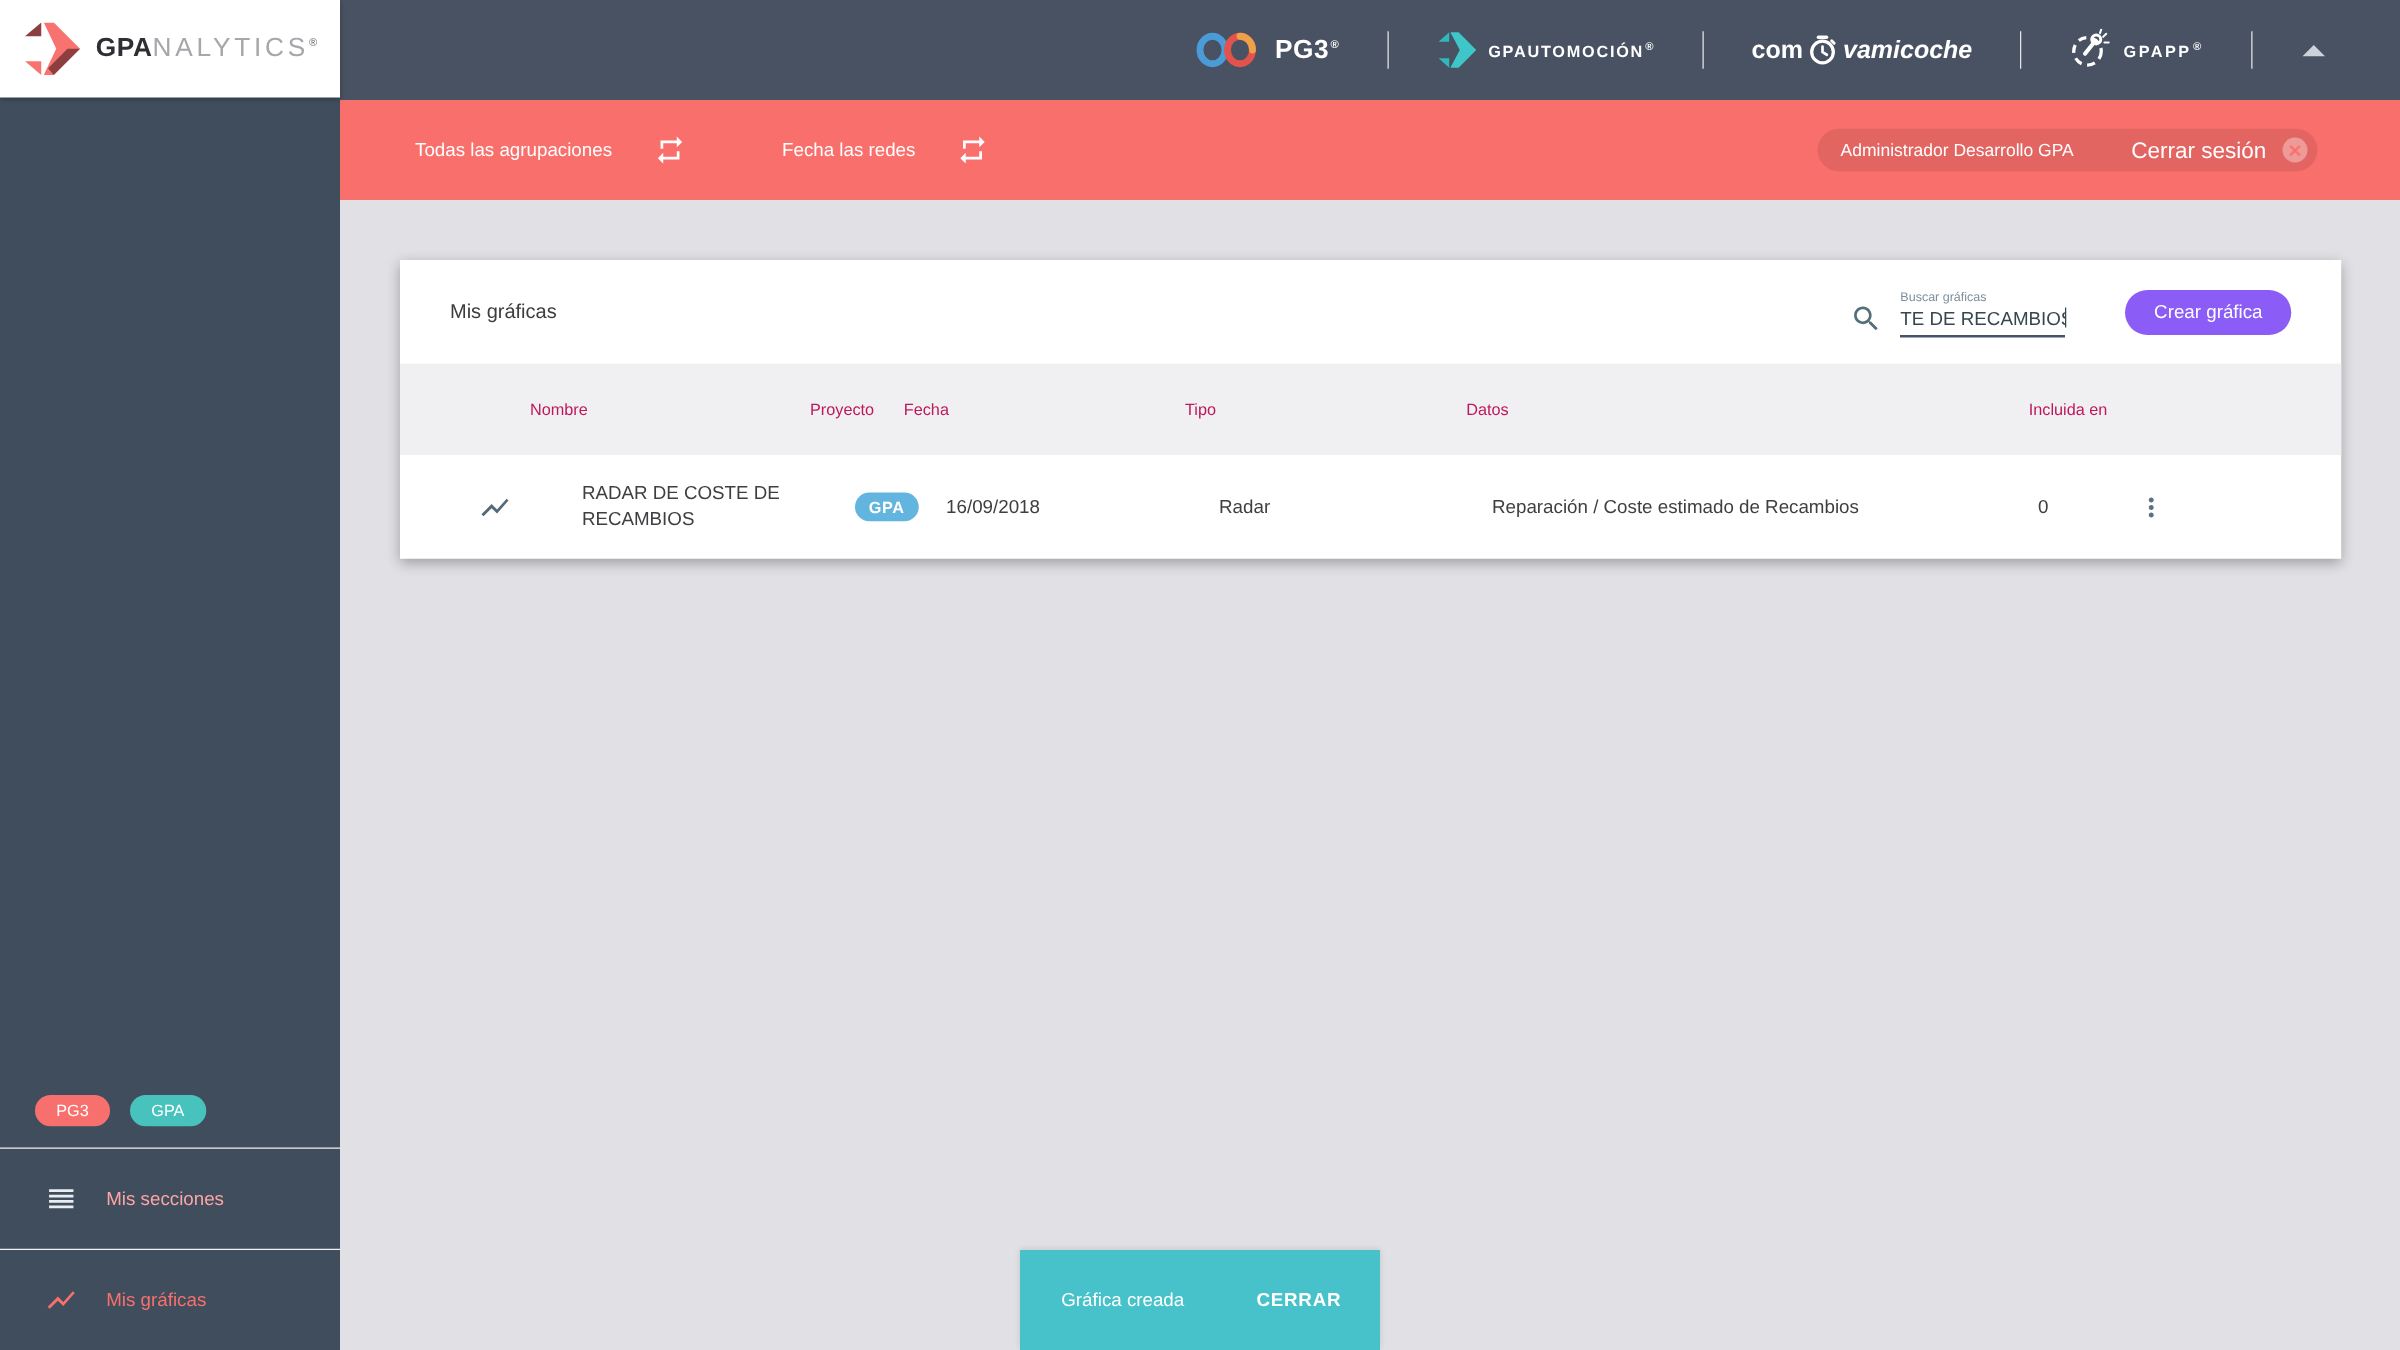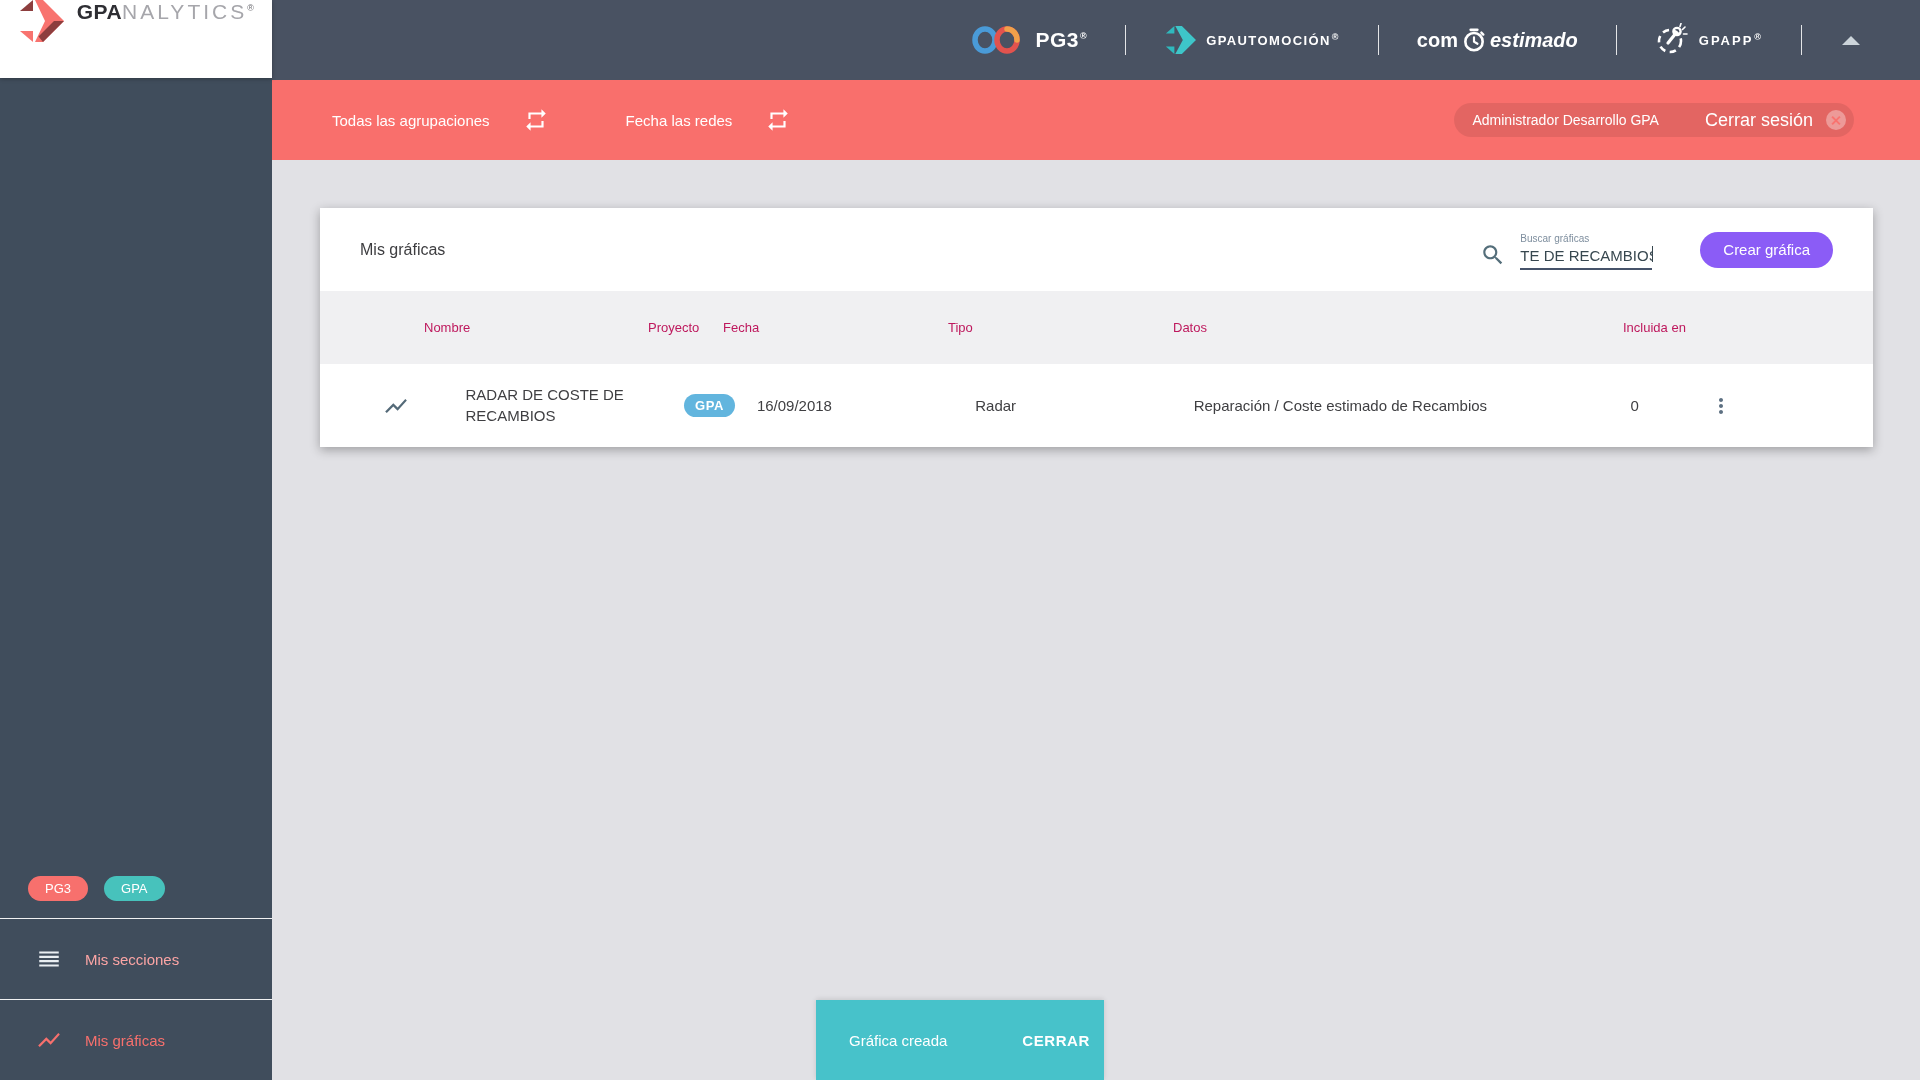--- a/index.html
+++ b/index.html
@@ -27,21 +27,21 @@
   sup.reg { font-size:9px; vertical-align:super; margin-left:1px; }
   .caret-up {
     width:0; height:0; margin-left:2px;
     border-left:9px solid transparent; border-right:9px solid transparent;
     border-bottom:9px solid #ccd4da; cursor:pointer;
   }
 
   
   .logo-box {
     position:absolute; top:0; left:0; width:272px; height:78px; background:#fff;
-    display:flex; justify-content:center; gap:13px;
+    display:flex; align-items:center; justify-content:center; gap:13px;
     z-index:6; box-shadow:0 1px 4px rgba(0,0,0,0.28);
   }
   .logo-text { font-size:21px; letter-spacing:0.5px; white-space:nowrap; }
   .logo-text .b { font-weight:bold; color:#2e2e33; }
   .logo-text .l { color:#a6a6ab; letter-spacing:3px; }
   .logo-text .r { font-size:9px; color:#6a6a70; vertical-align:super; }
 
   
   .sidebar {
     position:absolute; top:78px; left:0; width:272px; height:1002px;
@@ -138,21 +138,21 @@
   }
   .kebab { width:24px; height:24px; margin-left:-11px; cursor:pointer; }
 
   
   .snackbar {
     position:absolute; left:816px; top:1000px; width:288px; height:80px;
     background:#47c2ca; display:flex; align-items:center; color:#fff; z-index:10;
     box-shadow:0 -1px 5px rgba(0,0,0,0.12);
   }
   .snack-msg { margin-left:33px; font-size:15px; }
-  .snack-action { margin-left:auto; margin-right:14px; font-size:15px; font-weight:bold; letter-spacing:0.6px; cursor:pointer; }
+  .snack-action { margin-left:auto; margin-right:31px; font-size:15px; font-weight:bold; letter-spacing:0.6px; cursor:pointer; }
 </style>
 </head>
 <body>
 
 <div class="top-header">
 
   <div class="hdr-group">
     <svg width="52" height="32" viewBox="0 0 52 32">
       <ellipse cx="14" cy="16" rx="10" ry="11" fill="none" stroke="#4a9bd8" stroke-width="5.5"></ellipse>
       <ellipse cx="36" cy="16" rx="10" ry="11" fill="none" stroke="#e2534e" stroke-width="5.5"></ellipse>
@@ -175,21 +175,21 @@
   <div class="hdr-divider"></div>
 
   <div class="hdr-group comova">
     <span>com</span>
     <svg width="26" height="26" viewBox="0 0 24 24">
       <circle cx="12" cy="13.5" r="8" fill="none" stroke="#fff" stroke-width="2.4"></circle>
       <path d="M12 9.5 V13.5 L15.2 15.5" stroke="#fff" stroke-width="2" fill="none" stroke-linecap="round"></path>
       <path d="M9 2.6 h6" stroke="#fff" stroke-width="2.6" stroke-linecap="round"></path>
       <path d="M18.8 5.2 l1.8 1.8" stroke="#fff" stroke-width="2.2" stroke-linecap="round"></path>
     </svg>
-    <span class="it">estimado</span>
+    <span class="it">vamicoche</span>
   </div>
 
   <div class="hdr-divider"></div>
 
   <div class="hdr-group">
     <svg width="34" height="34" viewBox="0 0 34 34">
       <circle cx="15" cy="18" r="11" fill="none" stroke="#fff" stroke-width="2.6" stroke-dasharray="6.5 4.5"></circle>
       <path d="M21 10 L13 20" stroke="#fff" stroke-width="3.2" stroke-linecap="round"></path>
       <circle cx="22" cy="8.5" r="3.6" fill="none" stroke="#fff" stroke-width="2.4"></circle>
       <path d="M27.5 6.5 l2.5 -2.5 M28.5 11 h3.5 M25 3.5 l1 -3" stroke="#fff" stroke-width="1.6" stroke-linecap="round"></path>

